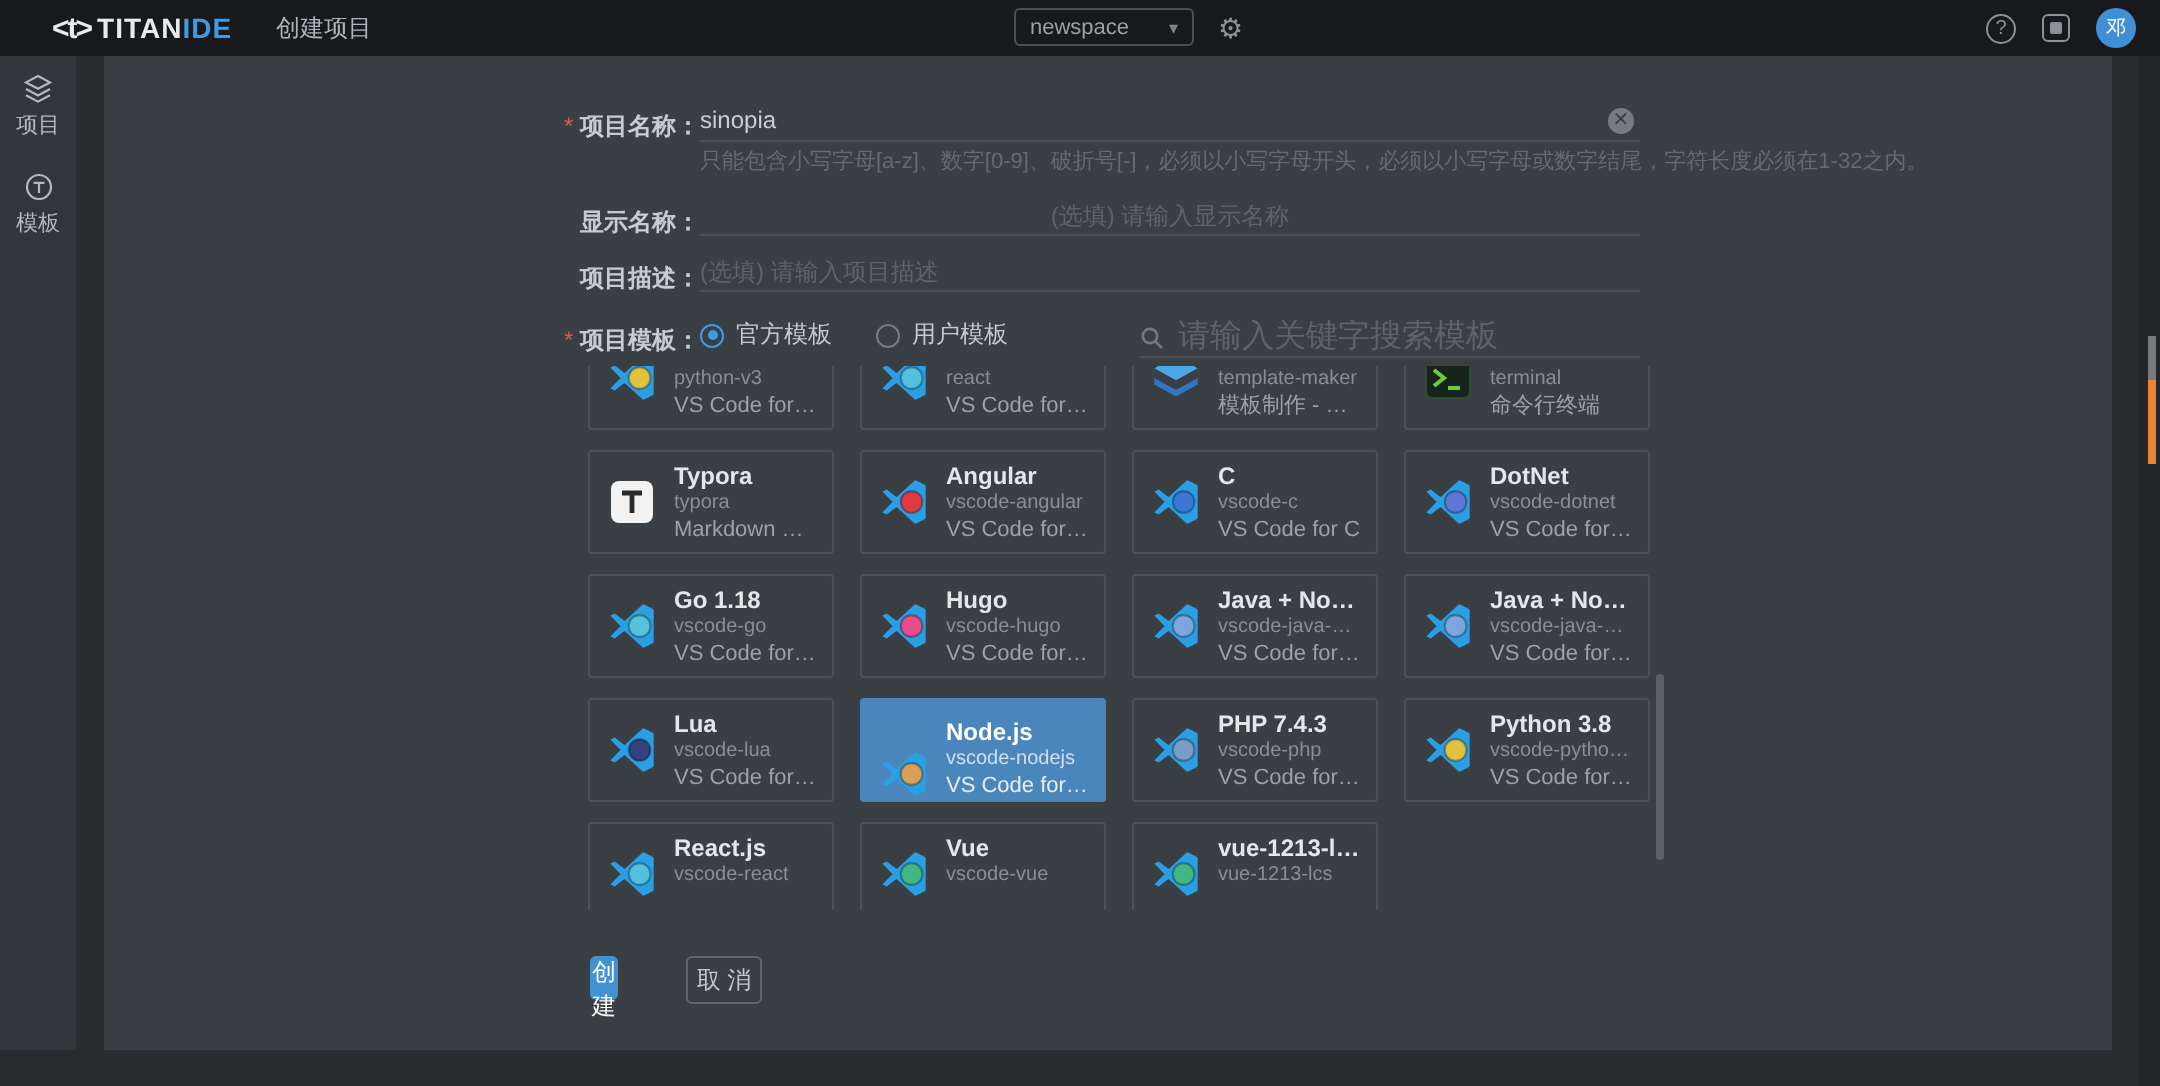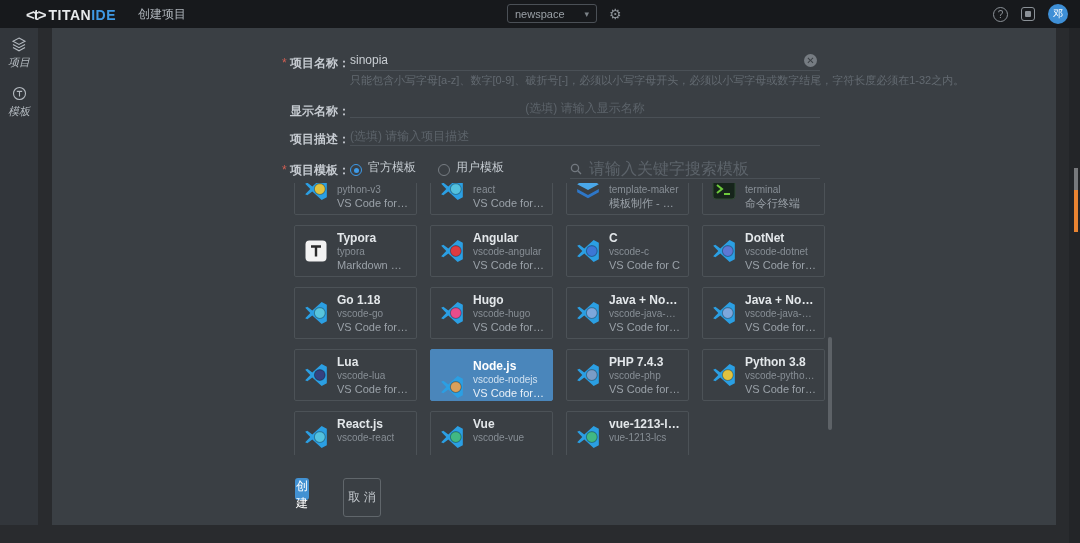--- a/index.html
+++ b/index.html
@@ -22,40 +22,40 @@
   .gear { color:#8b9197; font-size:14px; margin-left:12px; cursor:pointer; line-height:1; }
   .tb-right { position:absolute; right:12px; top:0; height:28px; display:flex; align-items:center; gap:13px; }
   .help-ico { width:15px; height:15px; border:1px solid #8b9197; border-radius:50%; color:#8b9197;
     font-size:10px; display:flex; align-items:center; justify-content:center; cursor:pointer; }
   .apps-ico { width:14px; height:14px; border:1px solid #8b9197; border-radius:3px; position:relative; cursor:pointer; }
   .apps-ico::after { content:""; position:absolute; left:3px; top:3px; width:6px; height:6px; background:#8b9197; border-radius:1px; }
   .avatar { width:20px; height:20px; border-radius:50%; background:#3e8fd6; color:#fff;
     font-size:10px; display:flex; align-items:center; justify-content:center; cursor:pointer; }
 
   
-  .rail { position:absolute; left:0; top:28px; width:38px; height:497px; background:#32363b; z-index:10;font-style:italic; }
+  .rail { position:absolute; left:0; top:28px; width:38px; height:497px; background:#32363b; z-index:10; }
   .rail-item { width:38px; padding:9px 0 7px; display:flex; flex-direction:column; align-items:center;
     gap:3px; cursor:pointer; }
   .rail-item svg { stroke:#b3b9bf; }
   .rail-label { color:#b3b9bf; font-size:11px; }
 
   
   .panel { position:absolute; left:52px; top:28px; width:1004px; height:497px; background:#3a3f44; z-index:5; }
   .flabel { position:absolute; left:222px; width:76px; text-align:right; color:#c6cbd1;
     font-size:12px; font-weight:bold; white-space:nowrap; }
   .req::before { content:"* "; color:#d25f52; font-weight:normal; }
   .uline { position:absolute; background:transparent; border:none; border-bottom:1px solid #4a5056;
     color:#c9ced3; font-size:12px; font-family:"Liberation Sans", sans-serif; outline:none; }
   .uline::placeholder { color:#5c636a; }
   .help-text { position:absolute; left:298px; top:45px; width:690px; color:#636a71; font-size:11px; white-space:nowrap; }
   .clear-ico { position:absolute; left:752px; top:26px; width:13px; height:13px; border-radius:50%;
     background:#767c82; color:#3a3f44; font-size:10px; line-height:13px; text-align:center; cursor:pointer; }
 
   .radio-row { position:absolute; left:298px; top:131px; display:flex; align-items:center; gap:22px; }
-  .radio { display:flex; align-items:flex-end; gap:6px; cursor:pointer; }
+  .radio { display:flex; align-items:center; gap:6px; cursor:pointer; }
   .radio-dot { width:12px; height:12px; border-radius:50%; border:1px solid #767c82; position:relative; }
   .radio.sel .radio-dot { border-color:#3d9ae8; }
   .radio.sel .radio-dot::after { content:""; position:absolute; left:2.5px; top:2.5px; width:5px; height:5px;
     border-radius:50%; background:#3d9ae8; }
   .radio-label { color:#c3c9cf; font-size:12px; }
 
   .search-wrap { position:absolute; left:518px; top:131px; width:250px; height:20px;
     border-bottom:1px solid #4a5056; display:flex; align-items:center; gap:7px; }
   .search-input { flex:1; background:transparent; border:none; outline:none; color:#c9ced3;
     font-size:16px; font-family:"Liberation Sans", sans-serif; }
@@ -80,21 +80,21 @@
   .card.sel .card-desc { color:#e8f0f7; }
   .card-icon { width:26px; height:26px; flex:0 0 26px; display:flex; align-items:center; justify-content:center; }
 
   .grid-scrollbar { position:absolute; left:776px; top:309px; width:4px; height:93px;
     background:#5d6267; border-radius:2px; cursor:pointer; }
 
   
   .btn-create { position:absolute; left:243px; top:450px; width:14px; height:22px; background:#4291d2;
     color:#fff; font-size:12px; border:none; border-radius:3px; cursor:pointer;
     font-family:"Liberation Sans", sans-serif; }
-  .btn-cancel { position:absolute; left:291px; top:450px; width:38px; height:39px; background:transparent;
+  .btn-cancel { position:absolute; left:291px; top:450px; width:38px; height:24px; background:transparent;
     color:#c3c8cd; font-size:12px; border:1px solid #60666b; border-radius:3px; cursor:pointer;
     font-family:"Liberation Sans", sans-serif; }
 
   
   .scroll-gutter { position:absolute; right:0; top:28px; width:11px; height:515px; background:#232528; z-index:20; }
   .pthumb-gray { position:absolute; left:1074px; top:168px; width:4px; height:22px; background:#77797c; z-index:25; }
   .pthumb-orange { position:absolute; left:1074px; top:190px; width:4px; height:42px; background:#e98432; z-index:25; }
 </style>
 </head>
 <body>

